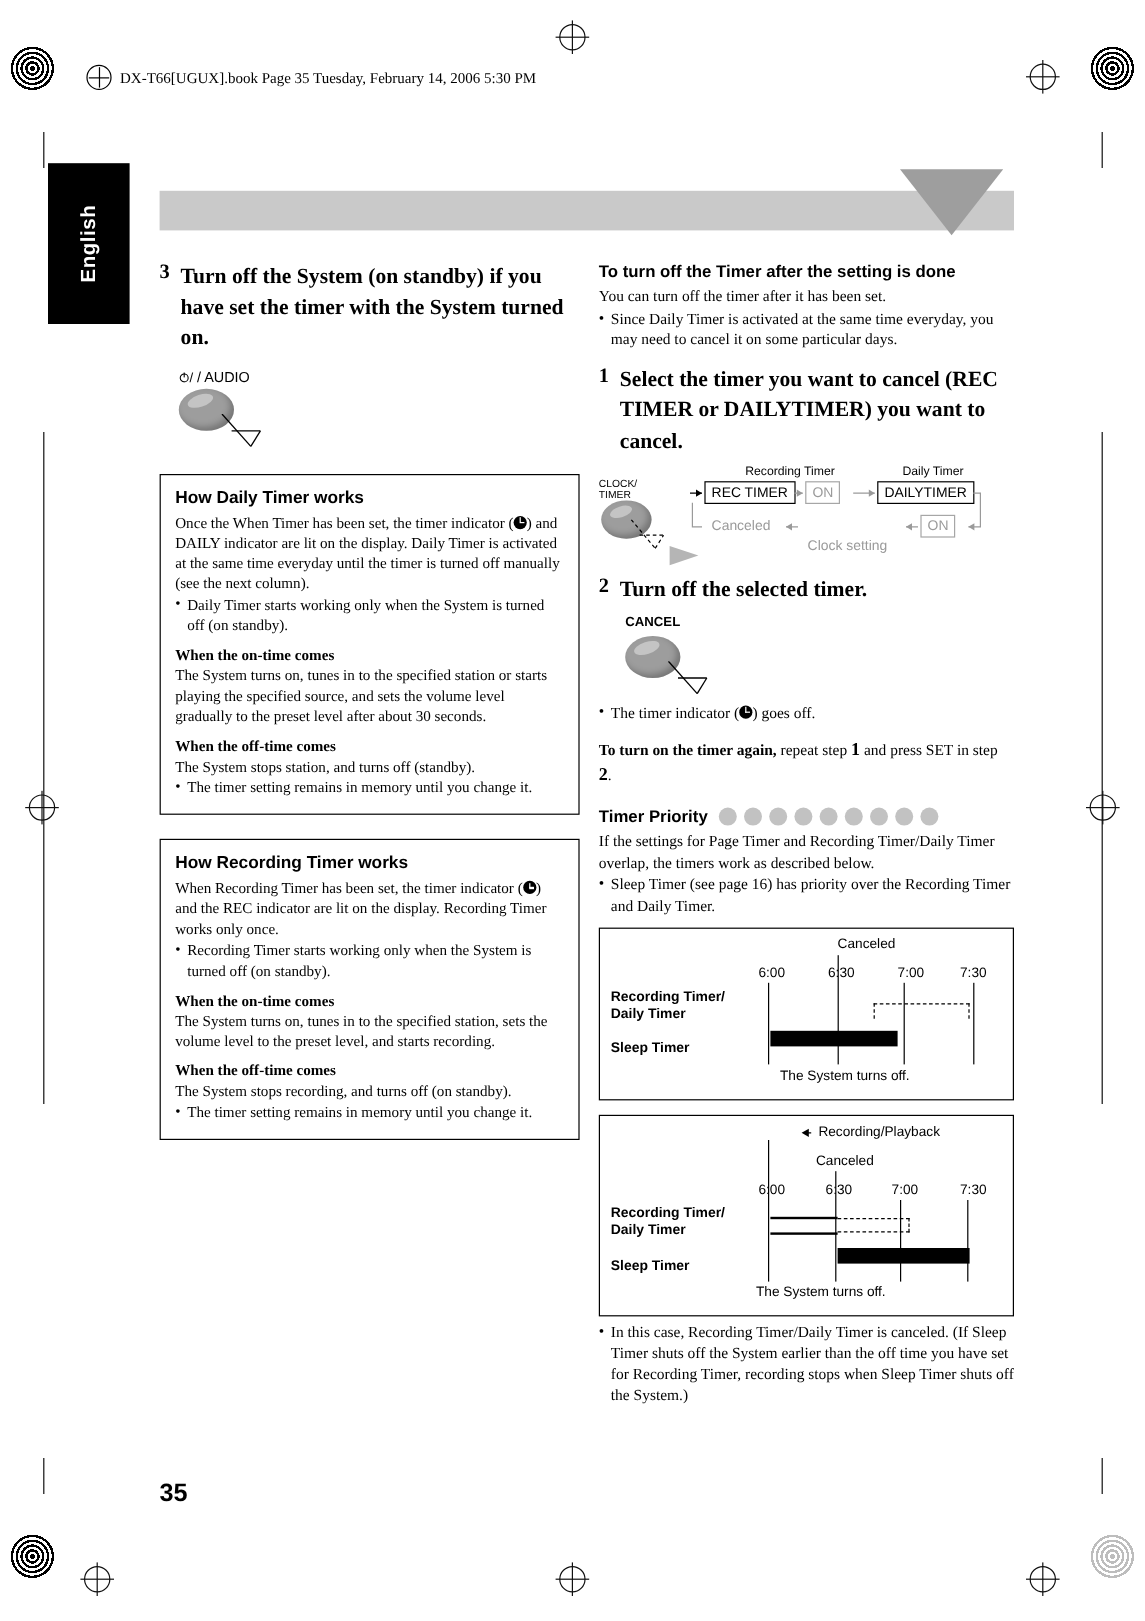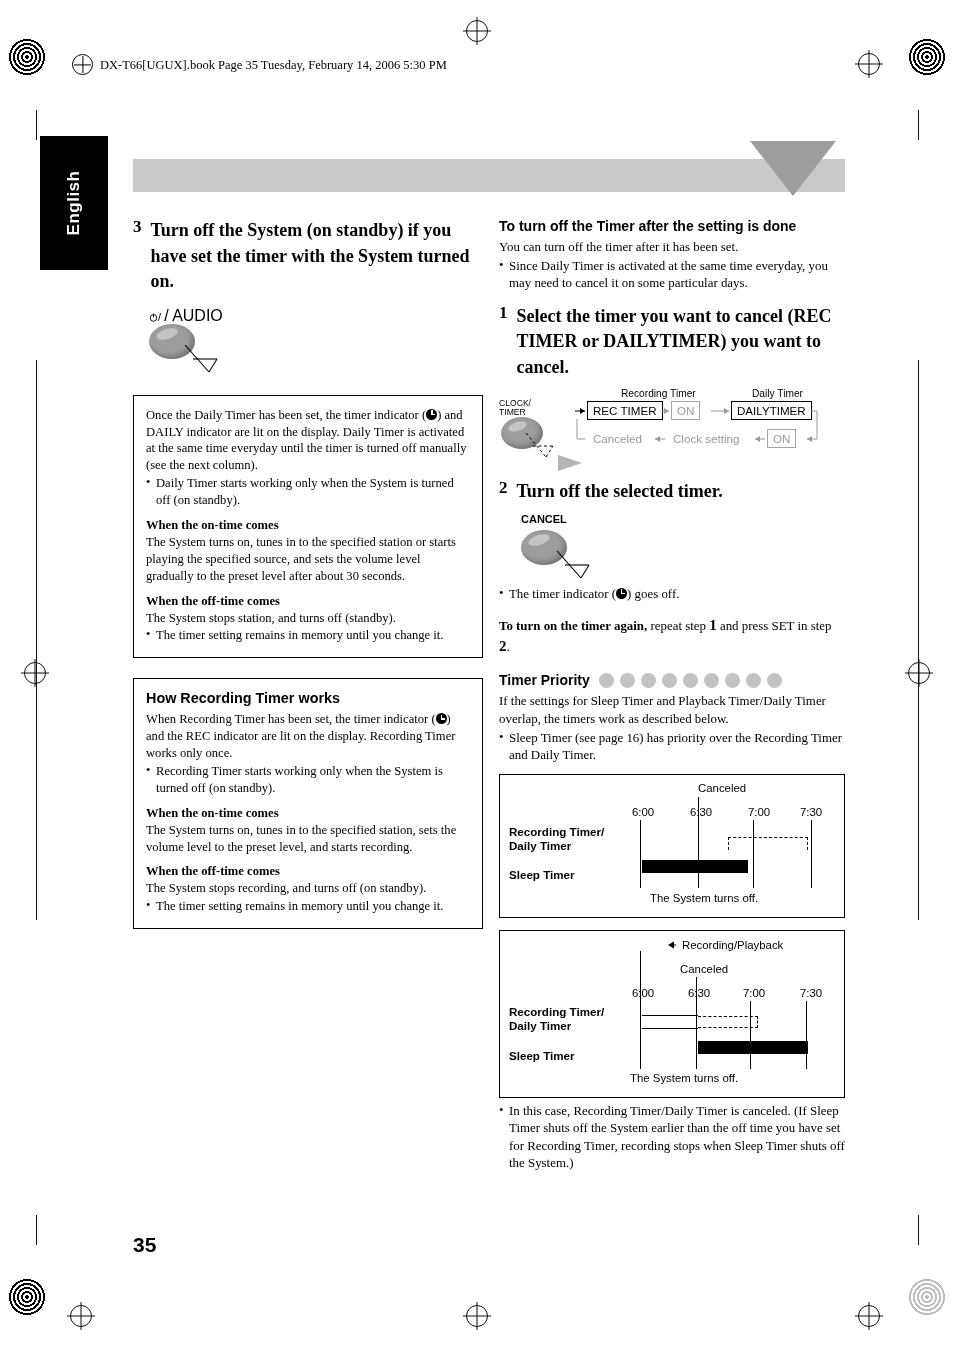--- a/index.html
+++ b/index.html
@@ -165,35 +165,36 @@
     <div class="step-row">
       <div class="step-num">3</div>
       <div class="step-txt">Turn off the System (on standby) if you have set the timer with the System turned on.</div>
     </div>
 
     <div class="btn-wrap" style="height:80px;">
       <div style="position:absolute;left:16px;top:0;font-family:'Liberation Sans',sans-serif;font-size:11px;">
         <svg width="9" height="9" viewBox="0 0 12 12" style="vertical-align:-1px;">
           <circle cx="6" cy="6.6" r="4.4" fill="none" stroke="#000" stroke-width="1.2"></circle>
           <rect x="5.4" y="0.6" width="1.2" height="5.4" fill="#000"></rect>
-        </svg><span style="font-size:11px;">/ </span><span style="font-size:16px;">/ AUDIO</span>
+        </svg><span style="font-size:11px;">/ </span><span style="font-size:12px;">/ AUDIO</span>
       </div>
       <div class="knob" style="left:16px;top:17px;">
         <div class="knob-hi"></div>
       </div>
       <svg width="90" height="50" style="position:absolute;left:50px;top:38px;">
         <path d="M2,0 L26,27" stroke="#000" stroke-width="1.1" fill="none"></path>
         <path d="M10,14 L34,14" stroke="#000" stroke-width="1.1" fill="none"></path>
         <path d="M26,27 L34,14" stroke="#000" stroke-width="1.1" fill="none"></path>
       </svg>
     </div>
 
     <div class="box" style="margin-top:8px;">
+      <h3>How Daily Timer works</h3>
       <p>
-        <span>Once the Daily Timer has been set, the timer indicator (</span><span class="clockface"></span><span>) and DAILY indicator are lit on the display. Daily Timer is activated at the same time everyday until the timer is turned off manually (see the next column).</span>
+        <span>Once the When Timer has been set, the timer indicator (</span><span class="clockface"></span><span>) and DAILY indicator are lit on the display. Daily Timer is activated at the same time everyday until the timer is turned off manually (see the next column).</span>
       </p>
       <ul class="bul">
         <li>Daily Timer starts working only when the System is turned off (on standby).</li>
       </ul>
       <div class="sub">When the on-time comes</div>
       <p>The System turns on, tunes in to the specified station or starts playing the specified source, and sets the volume level gradually to the preset level after about 30 seconds.</p>
       <div class="sub">When the off-time comes</div>
       <p>The System stops station, and turns off (standby).</p>
       <ul class="bul">
         <li>The timer setting remains in memory until you change it.</li>
@@ -247,21 +248,21 @@
         <path d="M9,13 L29,13" stroke="#000" stroke-width="1" fill="none" stroke-dasharray="3,2.5"></path>
         <path d="M22,24 L29,13" stroke="#000" stroke-width="1" fill="none" stroke-dasharray="3,2.5"></path>
         <path d="M34,22 L58,30 L34,38 Z" fill="#b5b5b5"></path>
       </svg>
 
       <div class="flowbox" style="left:88px;top:12px;">REC TIMER</div>
       <div class="flowbox gray" style="left:172px;top:12px;border-color:#a6a6a6;">ON</div>
       <div class="flowbox" style="left:232px;top:12px;">DAILYTIMER</div>
 
       <div class="flowbox gray" style="left:88px;top:40px;border-color:#fff;">Canceled</div>
-      <div class="flowbox gray" style="left:168px;top:40px;border-color:#fff;">Clock setting</div>
+      <div class="flowbox gray" style="left:168px;top:56px;border-color:#fff;">Clock setting</div>
       <div class="flowbox gray" style="left:268px;top:40px;border-color:#a6a6a6;">ON</div>
 
       <svg width="346" height="84" style="position:absolute;left:0;top:0;">
         <path d="M76,22 L86,22" stroke="#000" stroke-width="1"></path>
         <path d="M86,22 l-5,-3 v6 z" fill="#000"></path>
         <path d="M163,22 L170,22" stroke="#9a9a9a" stroke-width="1"></path>
         <path d="M170,22 l-5,-3 v6 z" fill="#9a9a9a"></path>
         <path d="M212,22 L230,22" stroke="#9a9a9a" stroke-width="1"></path>
         <path d="M230,22 l-5,-3 v6 z" fill="#9a9a9a"></path>
         <path d="M312,22 L318,22 L318,50 L308,50" stroke="#9a9a9a" stroke-width="1" fill="none"></path>
@@ -312,21 +313,21 @@
           <div class="dot"></div>
           <div class="dot"></div>
           <div class="dot"></div>
         <div class="dot"></div>
           <div class="dot"></div>
           <div class="dot"></div>
           <div class="dot"></div>
           <div class="dot"></div>
       </div>
     </div>
-    <p style="margin-top:5px;">If the settings for Sleep Timer and Playback Timer/Daily Timer overlap, the timers work as described below.</p>
+    <p style="margin-top:5px;">If the settings for Page Timer and Recording Timer/Daily Timer overlap, the timers work as described below.</p>
     <ul class="bul">
       <li>Sleep Timer (see page 16) has priority over the Recording Timer and Daily Timer.</li>
     </ul>
 
     <div class="chartbox" style="height:142px;">
       <div class="ch-time" style="left:198px;top:7px;">Canceled</div>
       <div class="ch-time" style="left:132px;top:31px;">6:00</div>
       <div class="ch-time" style="left:190px;top:31px;">6:30</div>
       <div class="ch-time" style="left:248px;top:31px;">7:00</div>
       <div class="ch-time" style="left:300px;top:31px;">7:30</div>

